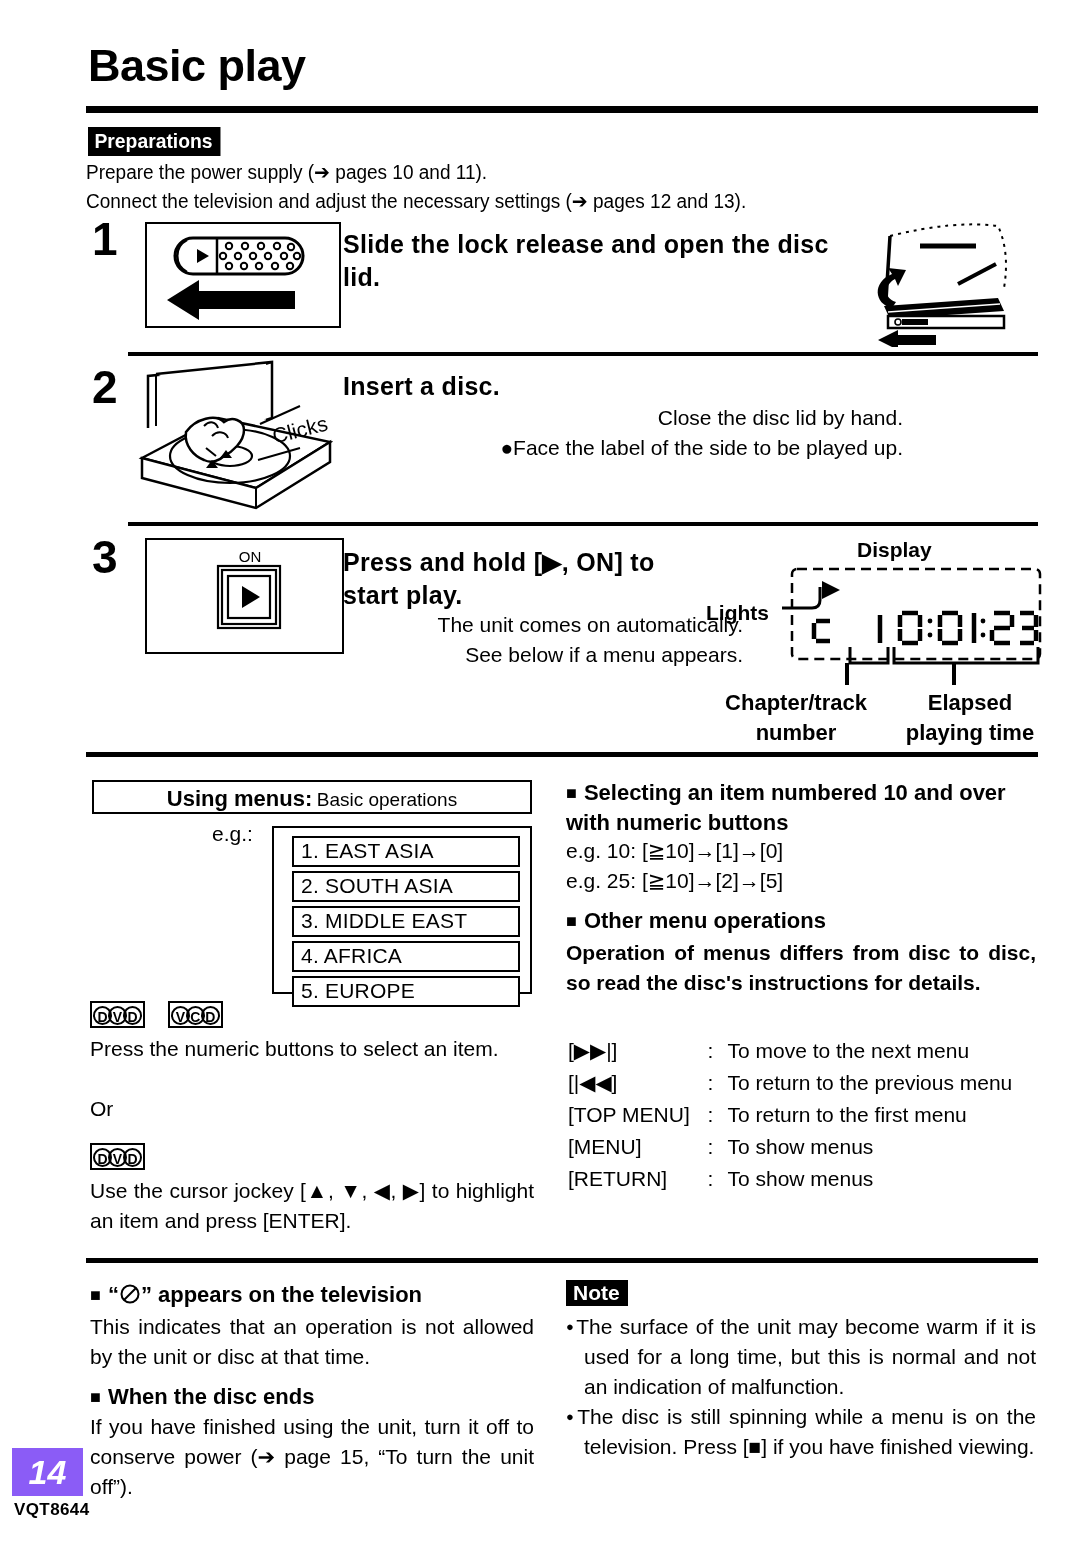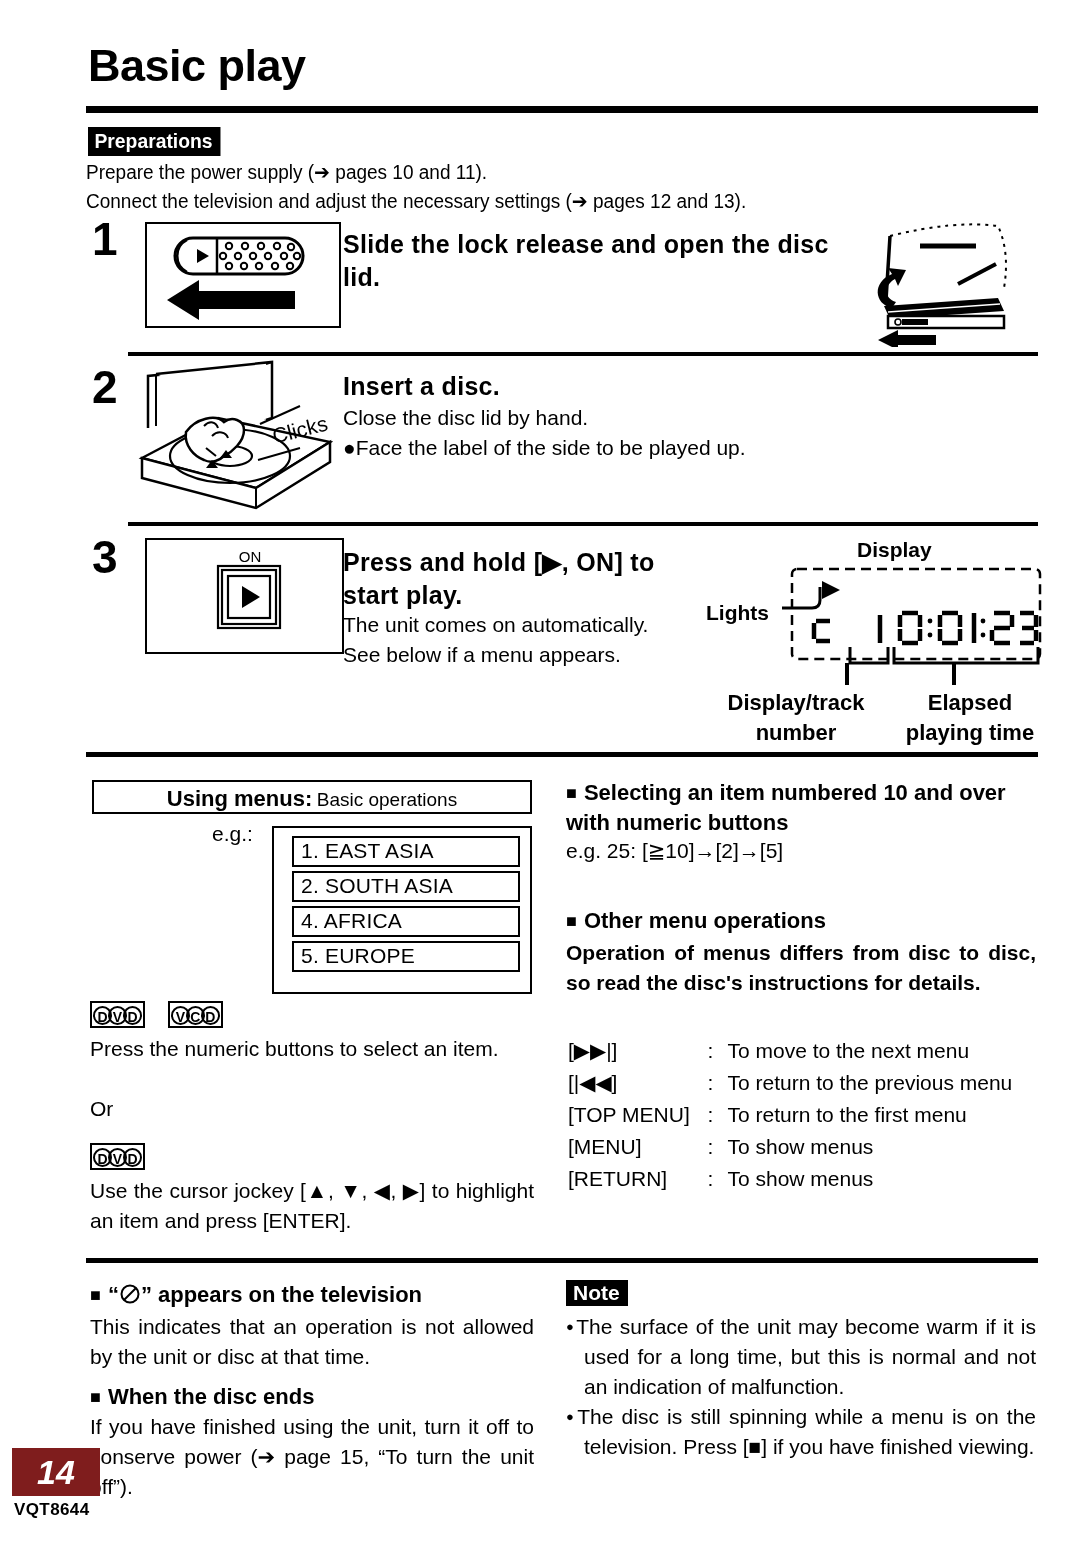--- a/index.html
+++ b/index.html
@@ -96,20 +96,21 @@
     position: absolute;
     font-size: 25px;
     font-weight: bold;
     line-height: 33px;
     letter-spacing: 0.3px;
   }
   .step-body {
     position: absolute;
     font-size: 21px;
     line-height: 30px;
+    text-align: right;
   }
 
   
   .callout-label {
     position: absolute;
     font-size: 21px;
     font-weight: bold;
   }
 
   
@@ -217,23 +218,23 @@
     font-size: 21px;
     font-weight: bold;
     padding: 1px 8px 1px 7px;
   }
 
   
   .pagenum {
     position: absolute;
     left: 12px;
     top: 1448px;
-    width: 88px;
+    width: 71px;
     height: 48px;
-    background: #7f1d1d;
+    background: #8b5cf6;
     color: #fff;
     font-size: 34px;
     font-weight: bold;
     font-style: italic;
     text-align: center;
     line-height: 48px;
   }
   .partno {
     position: absolute;
     left: 14px;
@@ -438,40 +439,41 @@
 
       <path d="M68 82 L68 98 L106 98 L106 82" fill="none" stroke="#000" stroke-width="3"></path>
       <path d="M112 82 L112 98 L256 98 L256 82" fill="none" stroke="#000" stroke-width="3"></path>
     </svg>
   </div>
 
   <div style="position:absolute; left:845px; top:663px; width:4px; height:22px; background:#000;"></div>
   <div style="position:absolute; left:952px; top:663px; width:4px; height:22px; background:#000;"></div>
 
   <div style="position:absolute; left:716px; top:688px; font-size:22px; font-weight:bold; line-height:30px; text-align:center; width:160px;">
-    <div>Display/track</div>
+    <div>Chapter/track</div>
     <div>number</div>
   </div>
   <div style="position:absolute; left:890px; top:688px; font-size:22px; font-weight:bold; line-height:30px; text-align:center; width:160px;">
     <div>Elapsed</div>
     <div>playing time</div>
   </div>
 
   <div class="sec-rule" style="left:86px; top:752px; width:952px; height:5px;"></div>
 
   <div class="menus-title-box" style="left:92px; top:780px; width:440px; height:34px; padding-top:4px;">
     <span class="t1">Using menus:</span>
     <span class="t2">Basic operations</span>
   </div>
 
   <div class="eg-label" style="left:212px; top:822px;">e.g.:</div>
 
   <div class="menu-outer" style="left:272px; top:826px; width:260px; height:168px; padding:8px 10px 8px 18px;">
     <div class="menu-item">1. EAST ASIA</div>
     <div class="menu-item">2. SOUTH ASIA</div>
+    <div class="menu-item">3. MIDDLE EAST</div>
     <div class="menu-item">4. AFRICA</div>
     <div class="menu-item">5. EUROPE</div>
   </div>
 
   <div style="position:absolute; left:90px; top:1001px;">
     <span class="disc-badge">
       <span class="ltr">D</span><span class="ltr">V</span><span class="ltr">D</span>
     </span>
     <span style="display:inline-block;width:14px;"></span>
     <span class="disc-badge">
@@ -487,20 +489,21 @@
       <span class="ltr">D</span><span class="ltr">V</span><span class="ltr">D</span>
     </span>
   </div>
 
   <div class="col-text" style="left:90px; top:1176px; width:444px;">Use the cursor jockey [▲, ▼, ◀, ▶] to highlight an item and press [ENTER].</div>
 
   <div class="sec-head" style="left:566px; top:778px; width:470px;">
     <span class="sq"></span><span>Selecting an item numbered 10 and over with numeric buttons</span>
   </div>
   <div class="col-text" style="left:566px; top:836px; width:470px; text-align:left;">
+    <div class="nowrap">e.g. 10:  [≧10]→[1]→[0]</div>
     <div class="nowrap">e.g. 25:  [≧10]→[2]→[5]</div>
   </div>
 
   <div class="sec-head" style="left:566px; top:906px; width:470px;">
     <span class="sq"></span><span>Other menu operations</span>
   </div>
   <div class="col-text" style="left:566px; top:938px; width:470px;font-weight:bold;">Operation of menus differs from disc to disc, so read the disc's instructions for details.</div>
 
   <table class="keytable" style="left:566px; top:1034px; width:470px;">
     <tbody>

